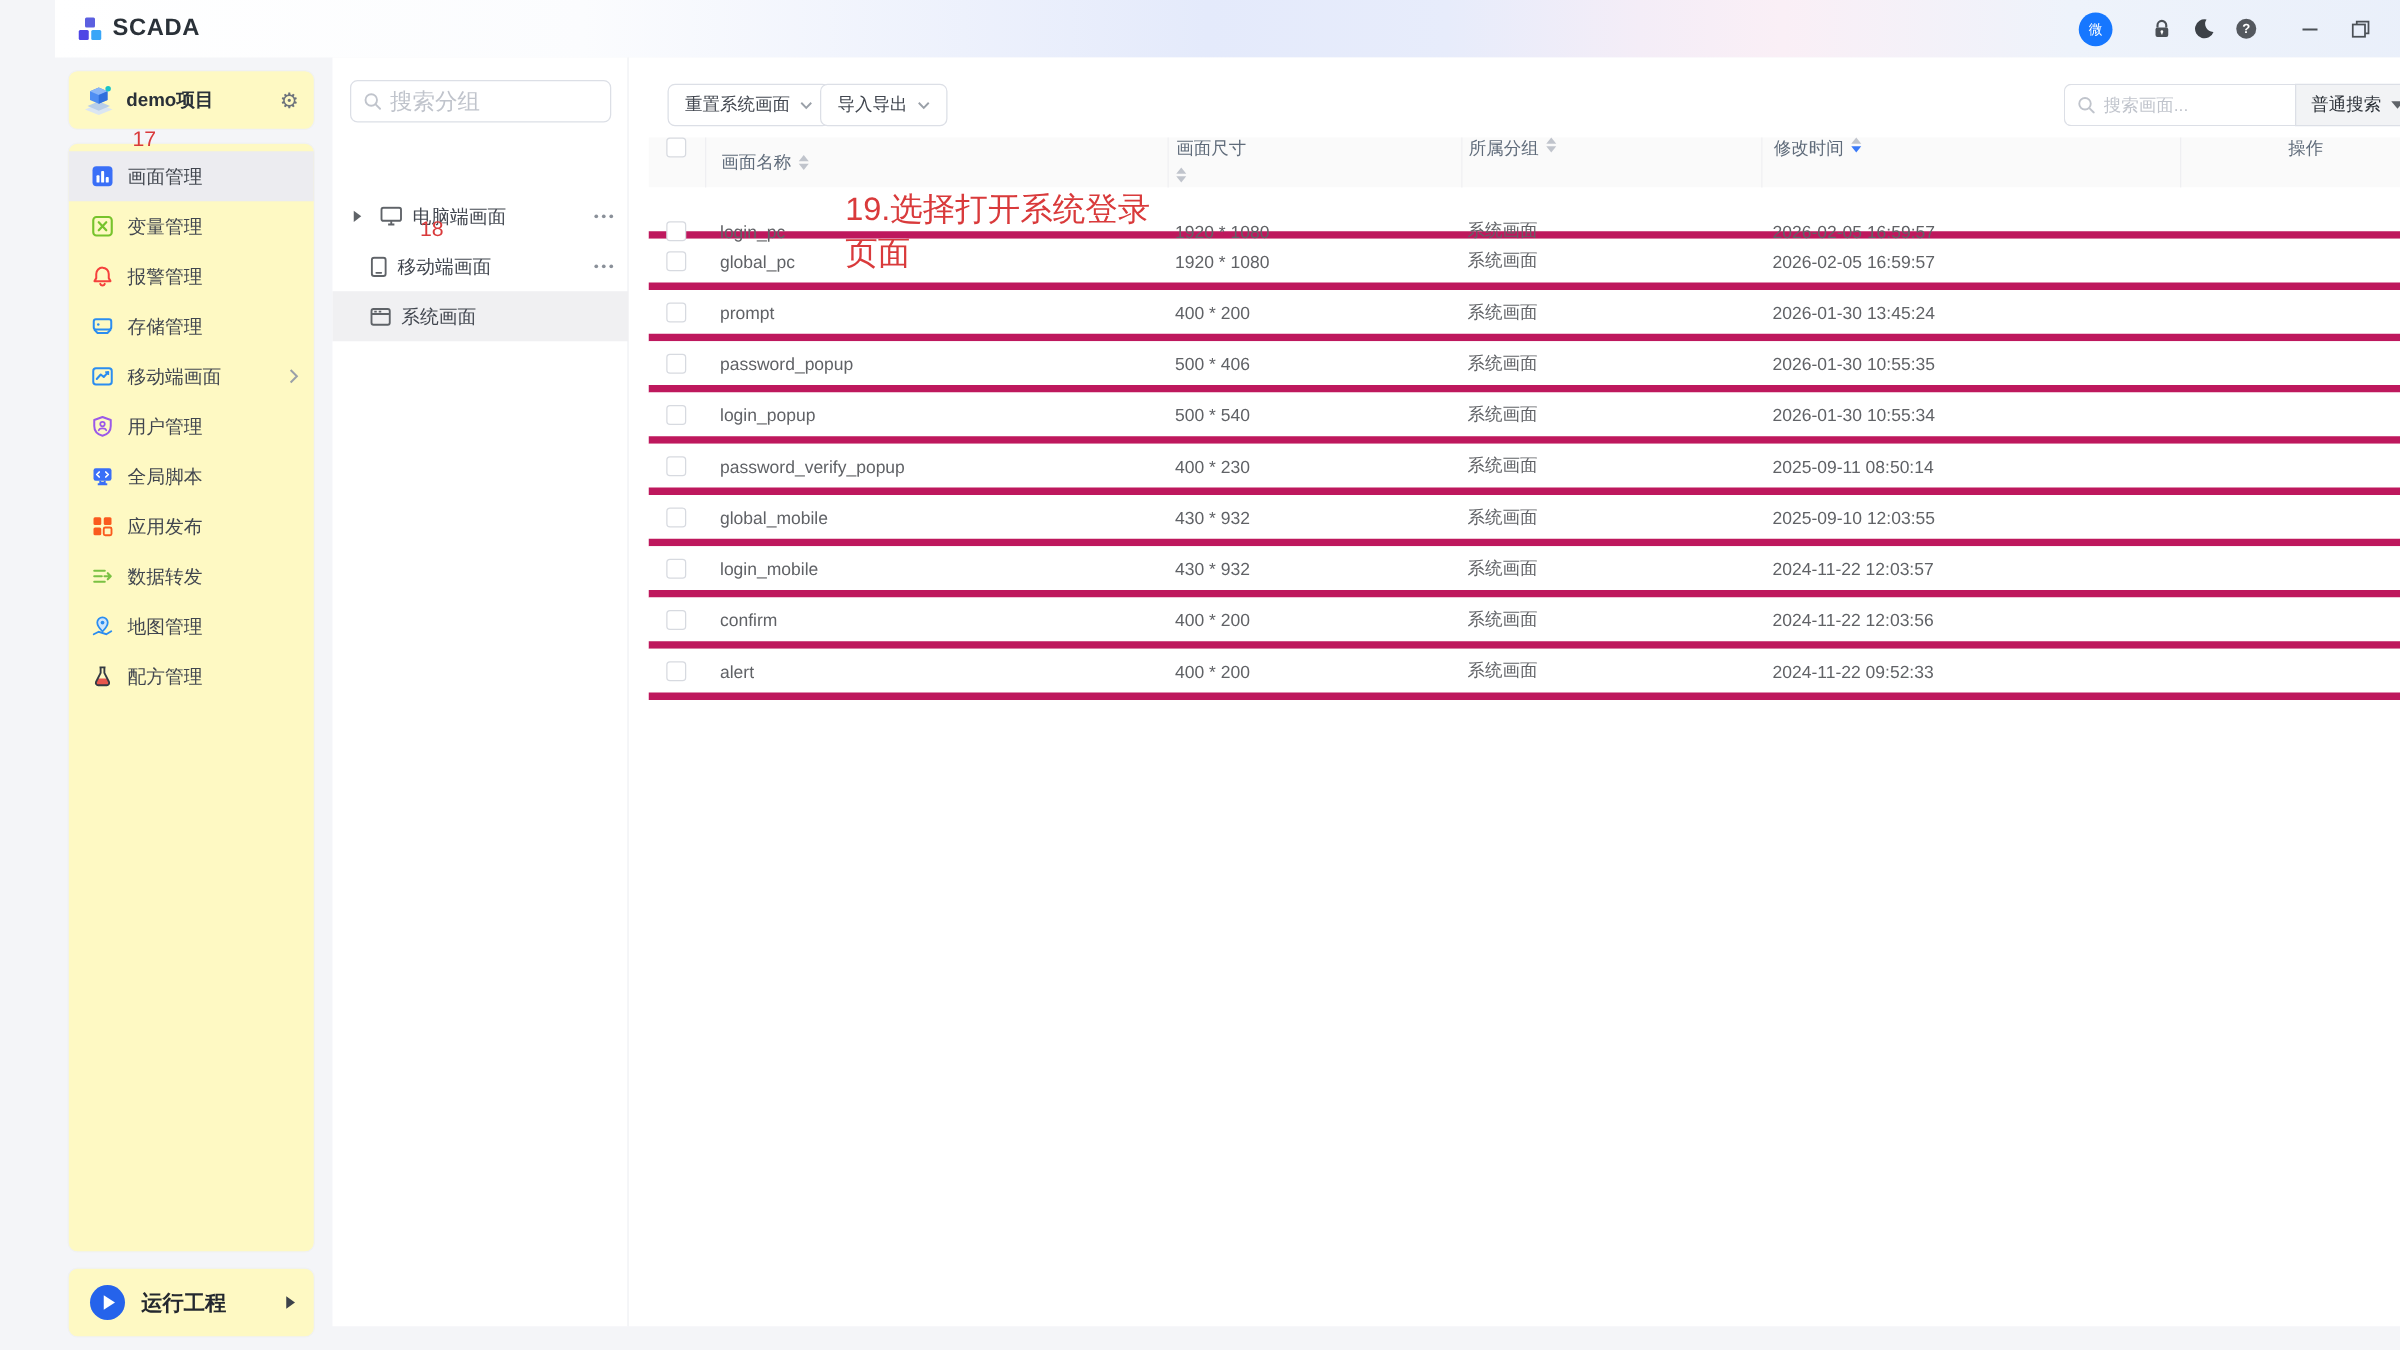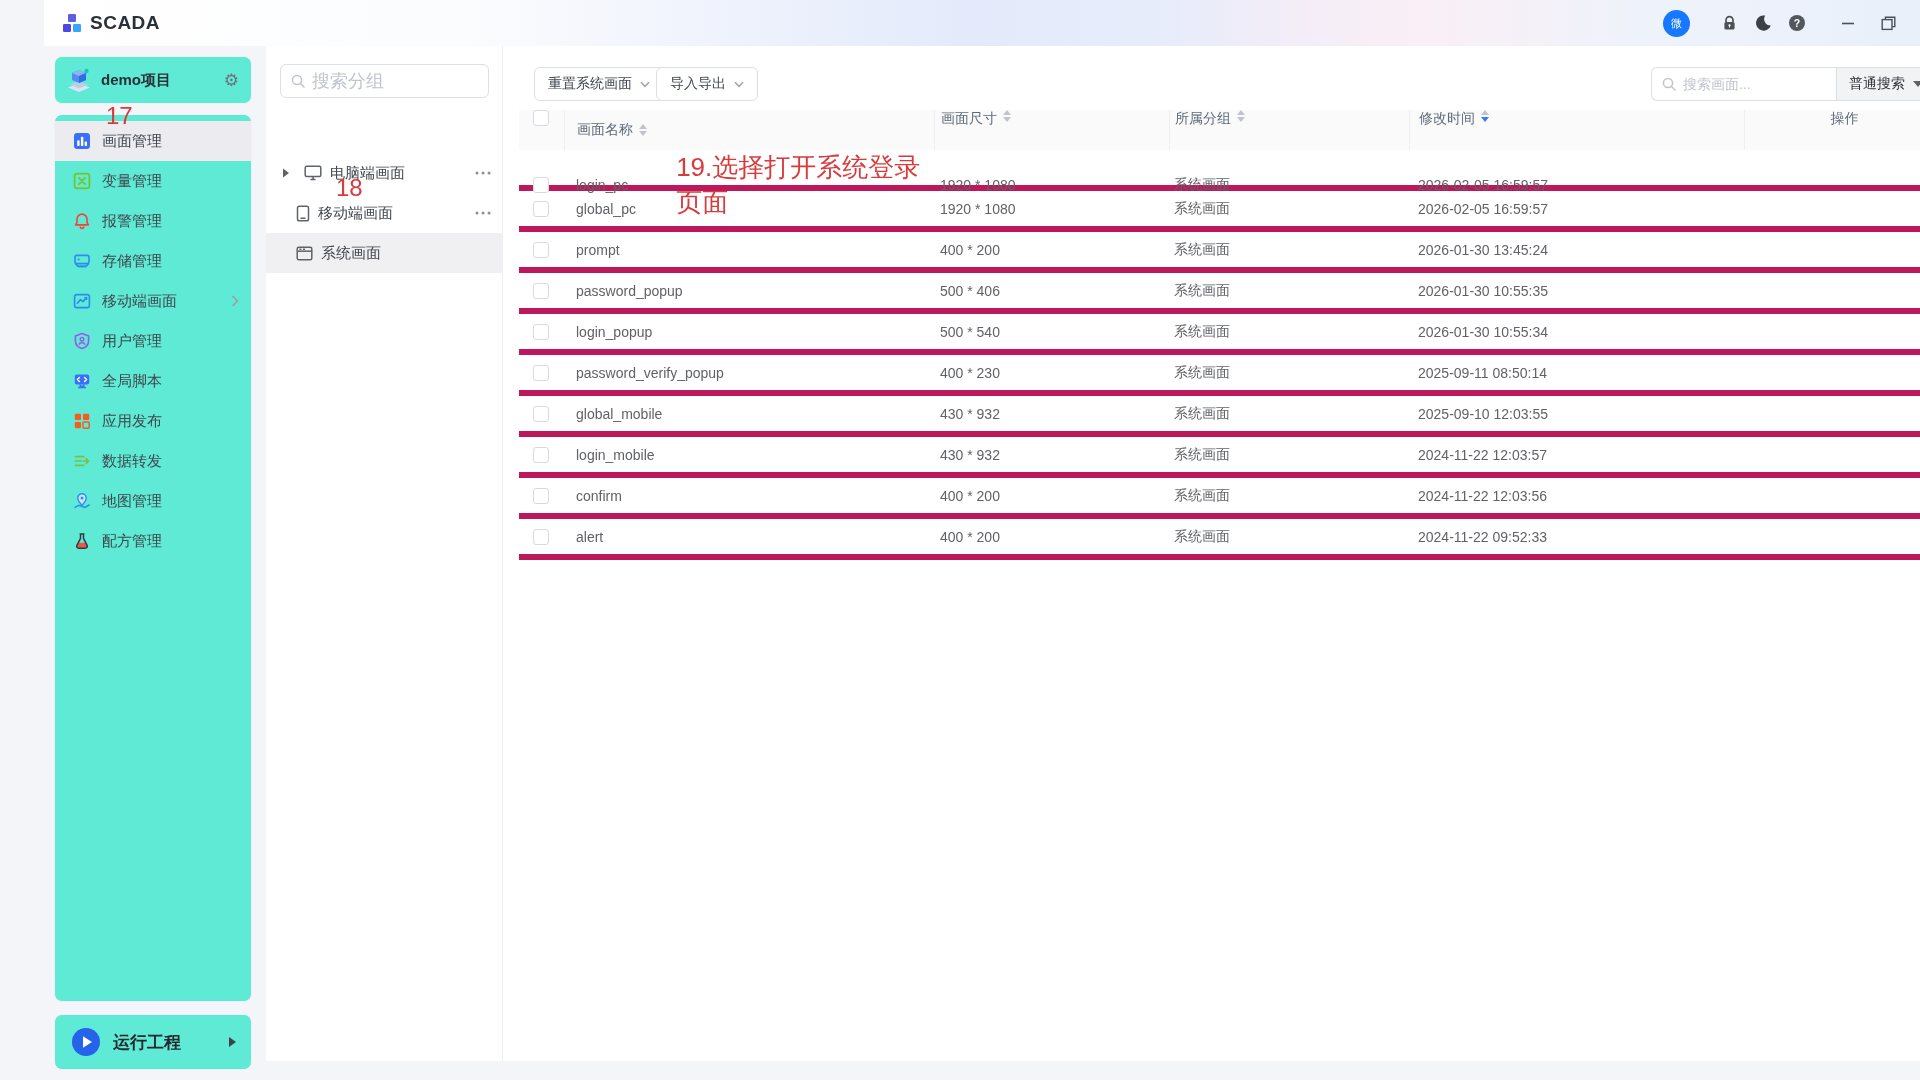--- a/index.html
+++ b/index.html
@@ -15,35 +15,35 @@
   .logo-text { font-size:19px; font-weight:700; color:#2a3138; letter-spacing:.5px; }
   .topbar-right { display:flex; align-items:center; }
   .tb-ico { width:34px; height:34px; display:flex; align-items:center; justify-content:center; cursor:pointer; }
   .badge-wechat { width:27px; height:27px; border-radius:50%; background:#1677ff; color:#fff; font-size:11px;
     display:flex; align-items:center; justify-content:center; margin-right:22px; }
   .winbtns { display:flex; align-items:center; margin-left:14px; }
   .winbtns .tb-ico { width:40px; }
 
   
   .sidebar { position:absolute; left:10px; top:56px; width:198px; }
-  .card { background:#5eead4; border-radius:8px; border:1px solid #f0f1f3; }
+  .card { background:#fef9c3; border-radius:8px; border:1px solid #f0f1f3; }
   .project-card { height:48px; display:flex; align-items:center; padding:0 12px 0 10px; gap:8px; }
   .project-name { flex:1; font-size:15px; font-weight:700; color:#2a3138; }
   .gear { color:#6d737c; font-size:17px; cursor:pointer; line-height:1; }
   .menu-card { position:absolute; top:58px; left:0; width:198px; height:888px; padding-top:6px; }
   .menu-item { height:40px; display:flex; align-items:center; gap:11px; padding:0 12px 0 18px;
     font-size:15px; color:#41464f; cursor:pointer; }
   .menu-item.active { background:#ececf0; }
   .menu-item .mchev { margin-left:auto; color:#9aa0a8; }
   .run-card { position:absolute; top:958px; left:0; width:198px; height:56px;
     display:flex; align-items:center; gap:12px; padding:0 14px 0 16px; cursor:pointer; }
   .run-label { flex:1; font-size:17px; font-weight:600; color:#23282f; }
   .run-chev { color:#3c424a; font-size:13px; }
 
-  .annot { position:absolute; color:#d93a3b; font-size:24px; z-index:5; pointer-events:none; white-space:nowrap; }
+  .annot { position:absolute; color:#d93a3b; font-size:17px; z-index:5; pointer-events:none; white-space:nowrap; }
   .annot-17 { left:62px; top:102px; }
   .annot-18 { left:292px; top:174px; }
 
   
   .tree-panel { position:absolute; left:222px; top:46px; width:237px; height:1015px; background:#fff;
     border-right:1px solid #eceef1; }
   .tree-search { position:absolute; left:14px; top:18px; width:209px; height:34px; border:1px solid #dcdfe6;
     border-radius:6px; display:flex; align-items:center; padding:0 10px; gap:7px; background:#fff; }
   .tree-search input { border:none; outline:none; flex:1; font-size:18px; color:#41464f; min-width:0; }
   .tree-search input::placeholder { color:#c0c4cc; }
@@ -72,21 +72,21 @@
 
   
   .table { position:absolute; left:16px; top:64px; width:1425px; }
   .trow, .thead { display:grid; grid-template-columns:45px 370px 235px 240px 335px 200px; align-items:center; }
   .thead { height:40px; background:#fafafa; font-size:14px; color:#5f6b7a; }
   .thead > div { height:40px; display:flex; gap:6px; }
   .thead > div + div { border-left:1px solid #efeff2; }
   .trow { height:41px; border-bottom:6px solid #be185d; font-size:14px; color:#606266; background:#fff; }
   .c-check { display:flex; justify-content:flex-start; padding-left:14px; }
   .c-name { padding-left:12px; display:flex; align-items:center; }
-  .c-size { padding-left:6px; }
+  .c-size { padding-left:6px;flex-direction:column; }
   .c-group { padding-left:5px; }
   .c-time { padding-left:9px; }
   .c-action { justify-content:center; display:flex; }
   .checkbox { width:16px; height:16px; border:1px solid #d7dae0; border-radius:3px; background:#fff; cursor:pointer; display:inline-block; }
   .sort { display:flex; flex-direction:column; gap:2px; cursor:pointer; }
   .sort i { width:0; height:0; border-left:4.5px solid transparent; border-right:4.5px solid transparent; display:block; }
   .sort .up { border-bottom:5px solid #c0c4cc; }
   .sort .dn { border-top:5px solid #c0c4cc; }
   .sort.desc .dn { border-top-color:#3a79f7; }
   .annot-19 { position:static; display:inline-block; margin-left:48px; font-size:26px; color:#d93a3b; }

